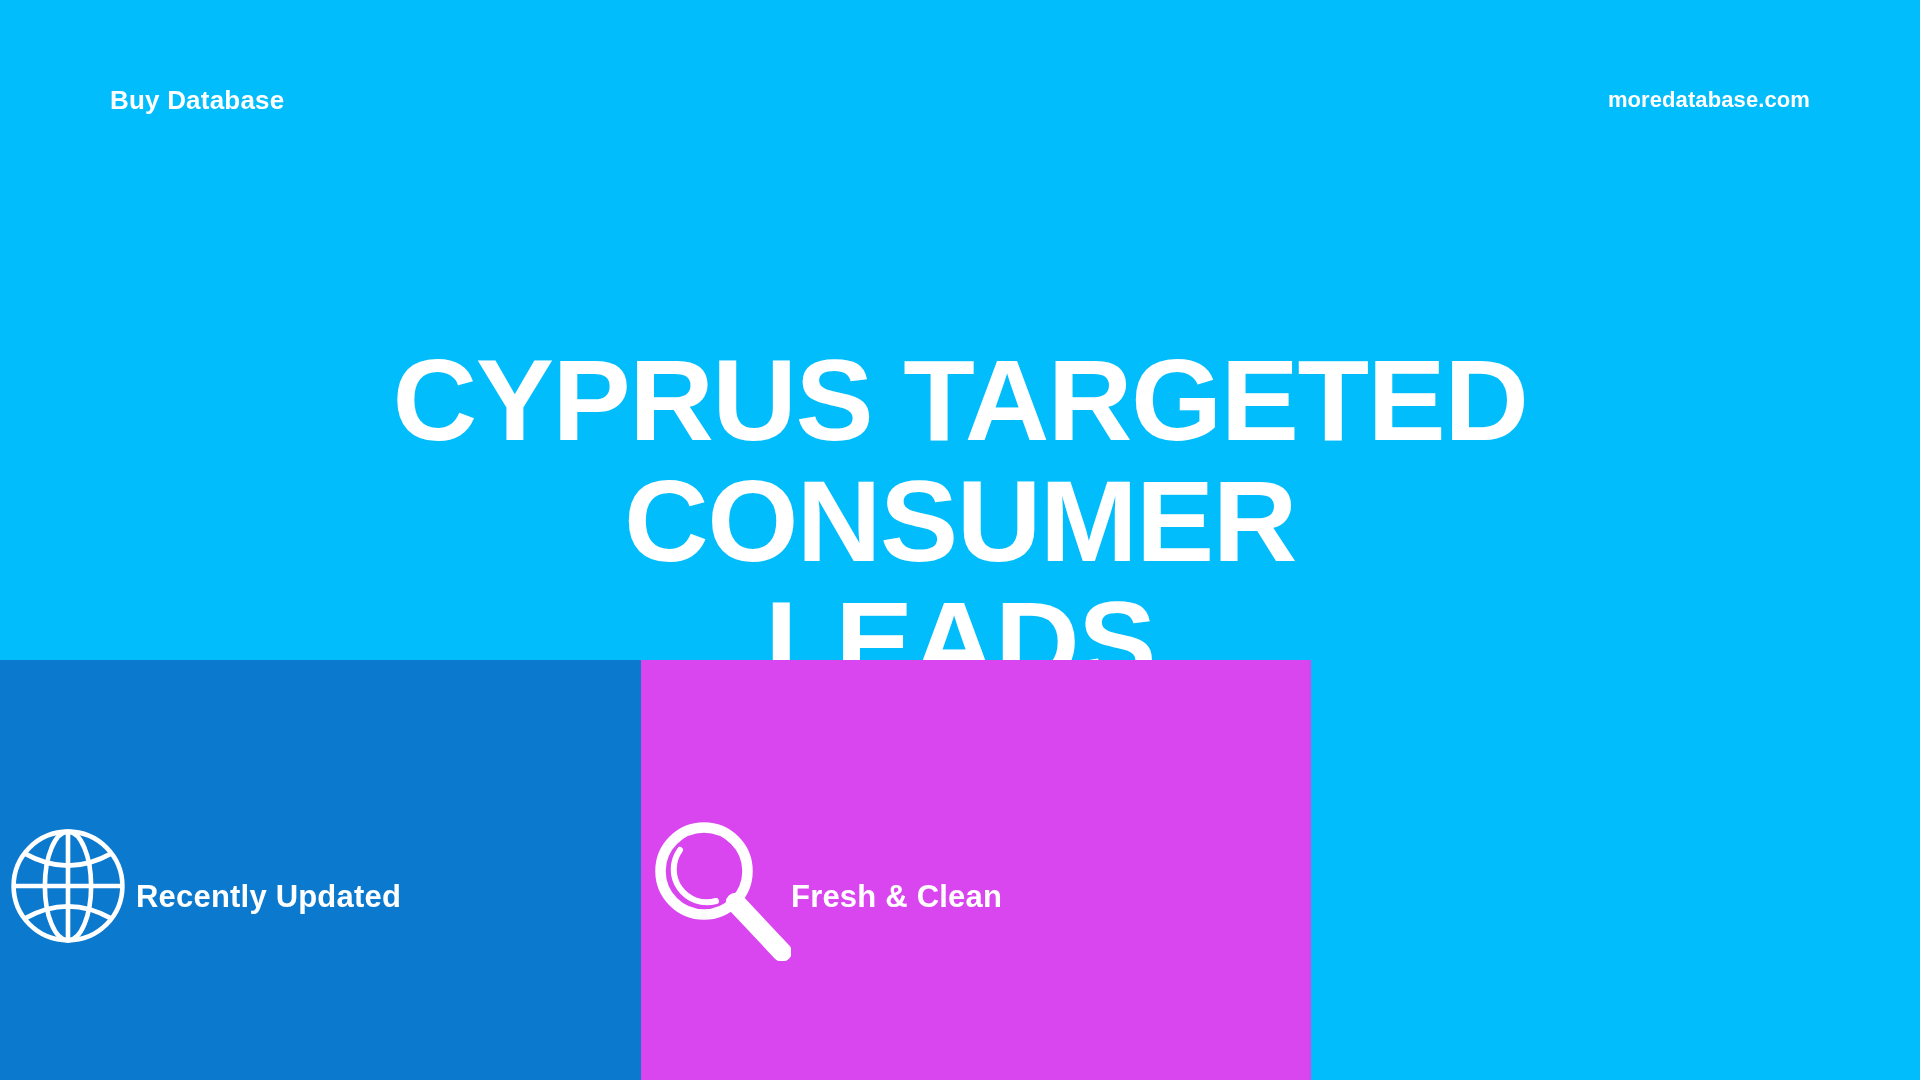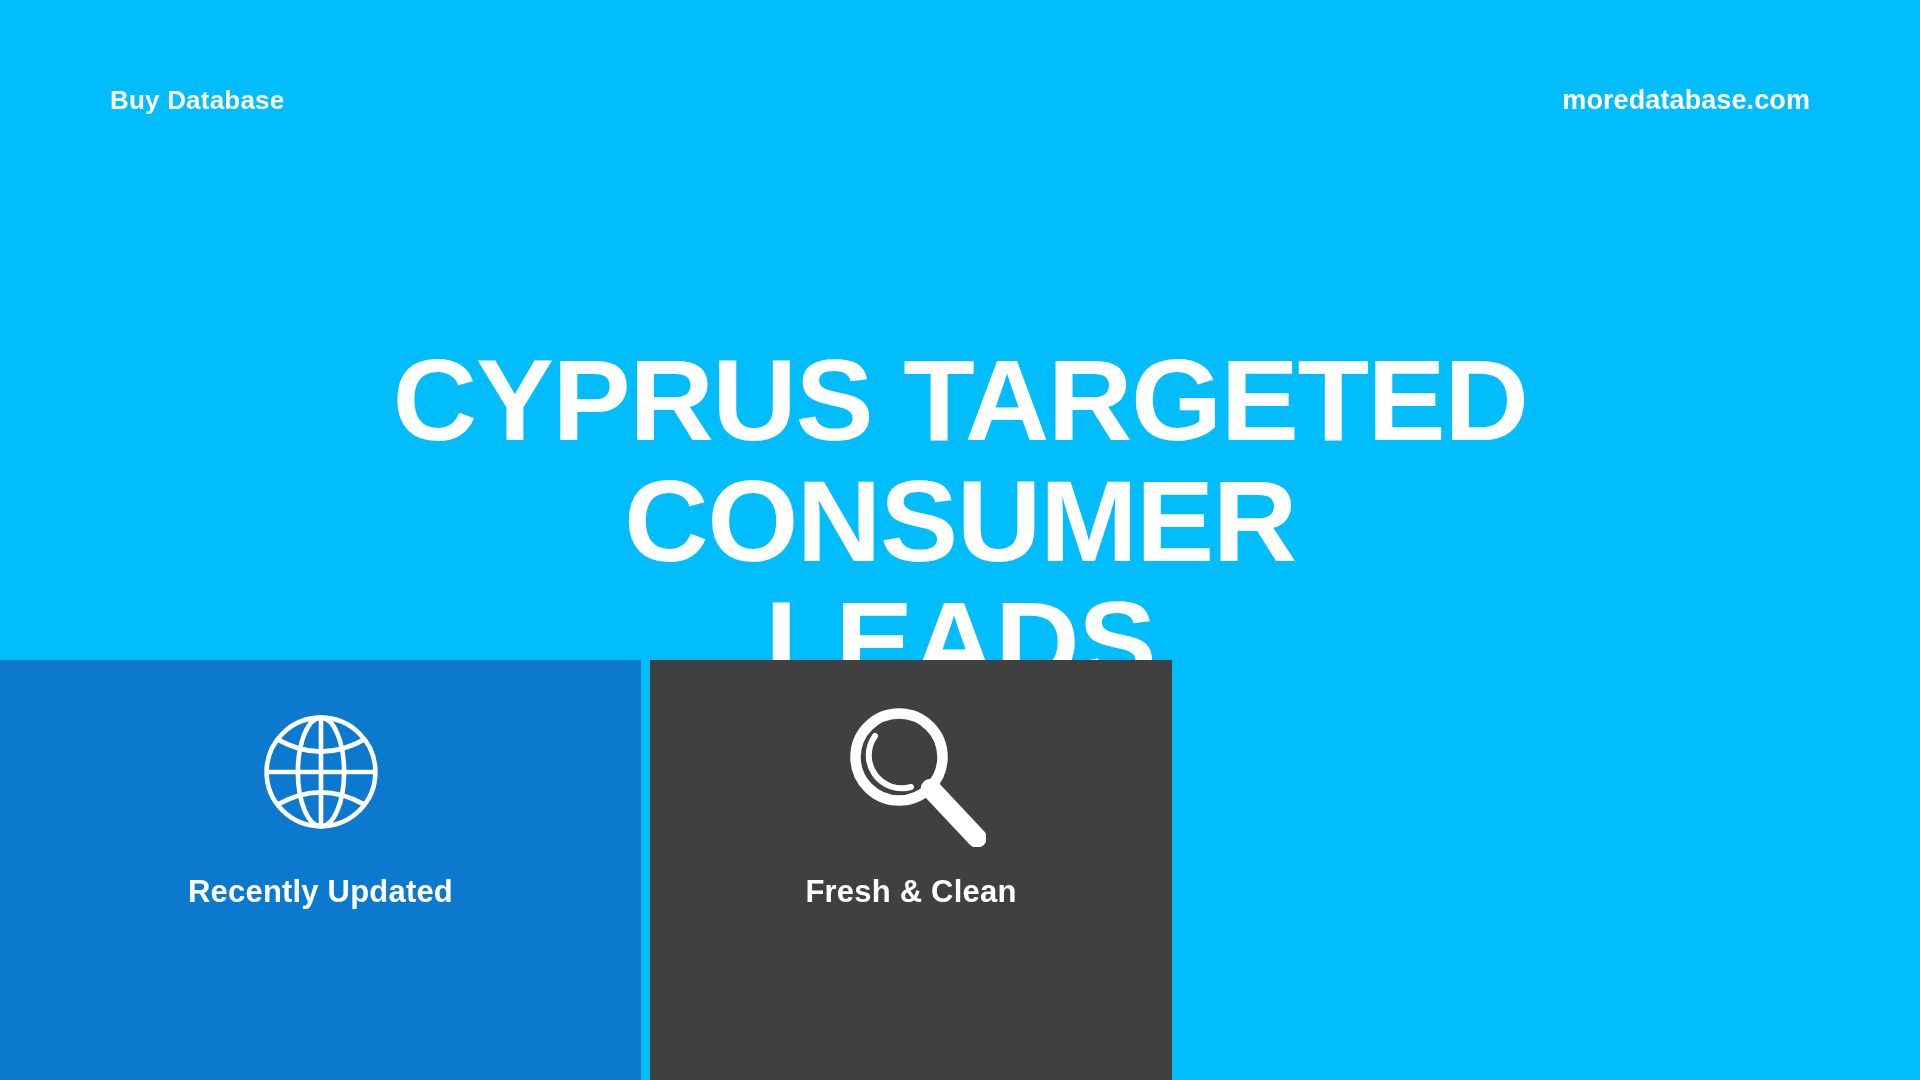--- a/index.html
+++ b/index.html
@@ -37,21 +37,21 @@
   }
   .brand-left {
     color: #ffffff;
     font-size: 26px;
     font-weight: bold;
     letter-spacing: 0.2px;
     white-space: nowrap;
   }
   .brand-right {
     color: #ffffff;
-    font-size: 27px;
+    font-size: 22px;
     font-weight: bold;
     letter-spacing: 0.1px;
     white-space: nowrap;
   }
 
   
   .hero {
     position: absolute;
     top: 300px;
     left: 0;
@@ -77,29 +77,29 @@
   .features {
     position: absolute;
     left: 0;
     bottom: 0;
     width: 1920px;
     height: 420px;
     display: flex;
   }
   .feature {
     display: flex;
-    flex-direction: column;
+    flex-direction: row;
     align-items: center;
     justify-content: flex-start;
     box-sizing: border-box;
     padding-top: 32px;
   }
   .feature-1 { width: 641px;  background: #0b79ce; }
   .feature-2 { width: 645px;  background: #45aaee; }
-  .feature-3 { width: 522px;  background: #404040; margin-left: 9px; }
+  .feature-3 { width: 670px;  background: #d946ef; }
 
   .feature-icon {
     height: 160px;
     display: flex;
     align-items: center;
     justify-content: center;
   }
   .feature-label {
     margin-top: 22px;
     color: #ffffff;

